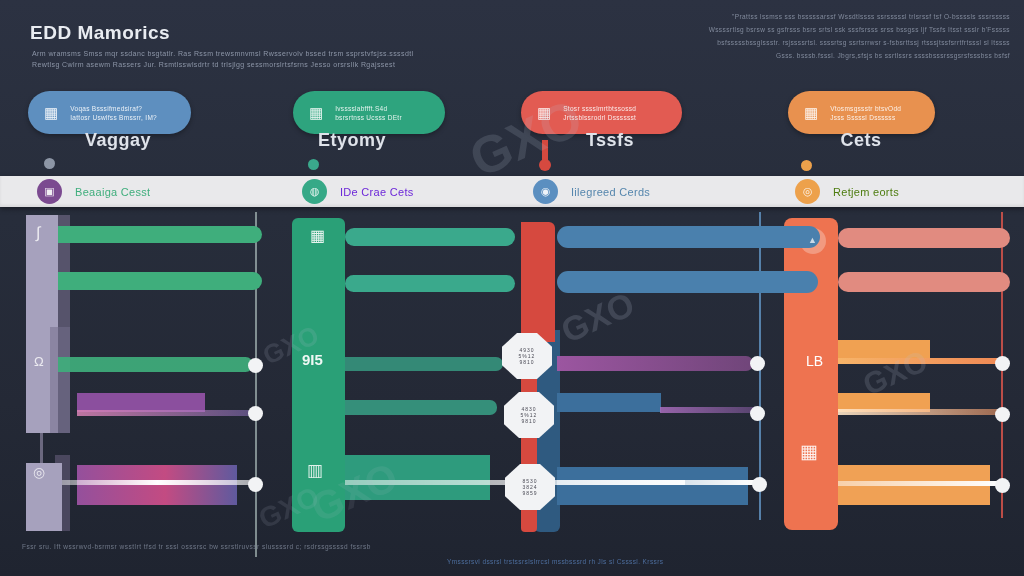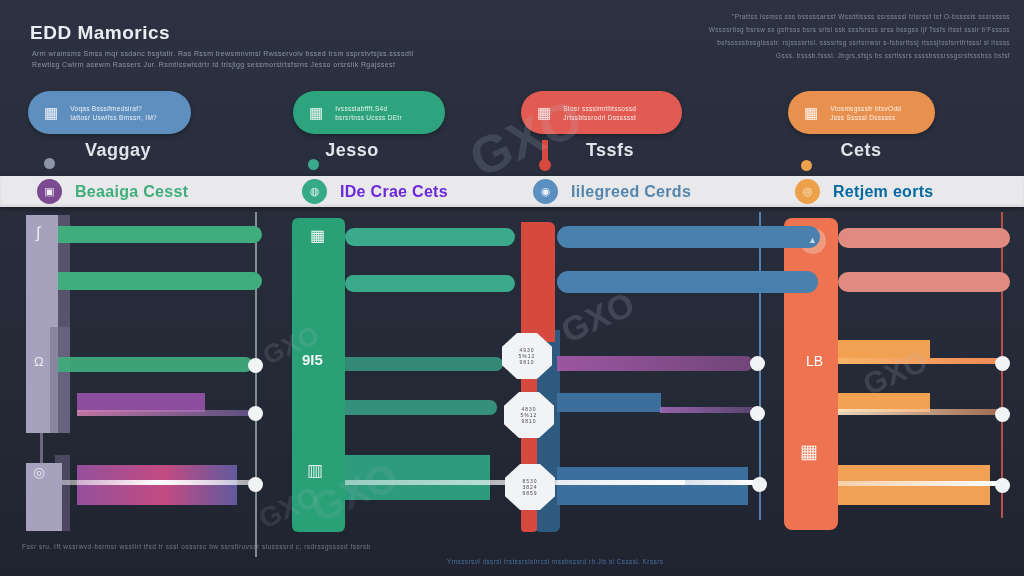--- a/index.html
+++ b/index.html
@@ -11,33 +11,33 @@
   .sub{position:absolute;left:32px;top:48px;width:440px;font-size:7px;line-height:11px;color:#8d96a8;letter-spacing:.4px;}
   .rpara{position:absolute;right:14px;top:10px;width:455px;font-size:6.5px;line-height:13px;color:#828b9d;text-align:right;letter-spacing:.4px;}
   
   .pill{position:absolute;top:91px;height:43px;border-radius:22px;display:flex;align-items:center;box-shadow:0 2px 5px rgba(0,0,0,.3);}
   .pill .picon{margin-left:16px;font-size:15px;color:rgba(255,255,255,.92);line-height:15px;}
   .pill .ptxt{margin-left:12px;font-size:6.5px;line-height:9px;color:rgba(255,255,255,.88);letter-spacing:.3px;}
   .pill1{left:28px;width:163px;background:#5e8fbf;}
   .pill2{left:293px;width:152px;background:#2ea47e;}
   .pill3{left:521px;width:161px;background:#e25b52;}
   .pill4{left:788px;width:147px;background:#e8914f;}
-  .collabel{position:absolute;top:140px;transform:translateX(-50%);font-size:18px;font-weight:600;color:#dfe3ea;letter-spacing:.5px;}
+  .collabel{position:absolute;top:130px;transform:translateX(-50%);font-size:18px;font-weight:600;color:#dfe3ea;letter-spacing:.5px;}
   .cl1{left:118px;}.cl2{left:352px;}.cl3{left:610px;}.cl4{left:861px;}
   
   .band{position:absolute;left:0;top:176px;width:1024px;height:31px;background:#e9e9eb;
     box-shadow:0 2px 5px rgba(0,0,0,.4), inset 0 -2px 3px rgba(0,0,0,.07);}
   .litem{position:absolute;top:0;height:31px;display:flex;align-items:center;}
   .lcirc{width:25px;height:25px;border-radius:50%;display:flex;align-items:center;justify-content:center;font-size:11px;color:rgba(255,255,255,.9);}
-  .ltext{margin-left:13px;font-size:16px;font-weight:bold;letter-spacing:.3px;}
+  .ltext{margin-left:13px;font-size:11px;font-weight:normal;letter-spacing:.3px;}
   .li1{left:37px;}.li2{left:302px;}.li3{left:533px;}.li4{left:795px;}
   .li1 .lcirc{background:#7b4a90;}.li2 .lcirc{background:#36a987;}
   .li3 .lcirc{background:#5b8fc0;}.li4 .lcirc{background:#eda14b;}
   .li1 .ltext{color:#3fae7c;}.li2 .ltext{color:#6d28d9;}
-  .li3 .ltext{color:#5586ad;}.li4 .ltext{color:#0369a1;}
+  .li3 .ltext{color:#5586ad;}.li4 .ltext{color:#4d7c0f;}
   
   #chart-area{position:absolute;left:0;top:0;width:1024px;height:576px;pointer-events:none;}
   .cr{position:absolute;}
   .badge{background:#f2f3f5;clip-path:polygon(30% 0%,70% 0%,100% 30%,100% 70%,70% 100%,30% 100%,0% 70%,0% 30%);
     display:flex;flex-direction:column;align-items:center;justify-content:center;
     font-size:5px;line-height:6px;color:#4a4a55;letter-spacing:1px;text-align:center;}
   .glyph{white-space:nowrap;}
   
   .wm{position:absolute;font-weight:bold;color:#b9c2d2;transform:rotate(-24deg);pointer-events:none;}
   .wm1{left:468px;top:108px;font-size:52px;opacity:.16;}
@@ -93,21 +93,21 @@
   </div>
   <div class="pill pill4">
     <span class="picon">▦</span>
     <span class="ptxt">
       <div>Vtosmsgssstr btsvOdd</div>
         <div>Jsss  Sssssl  Dssssss</div>
     </span>
   </div>
 
   <div class="collabel cl1">Vaggay</div>
-  <div class="collabel cl2">Jesso</div>
+  <div class="collabel cl2">Etyomy</div>
   <div class="collabel cl3">Tssfs</div>
   <div class="collabel cl4">Cets</div>
 
   <div class="band">
     <div class="litem li1">
       <span class="lcirc">▣</span>
       <span class="ltext">Beaaiga Cesst</span>
     </div>
     <div class="litem li2">
       <span class="lcirc">◍</span>

